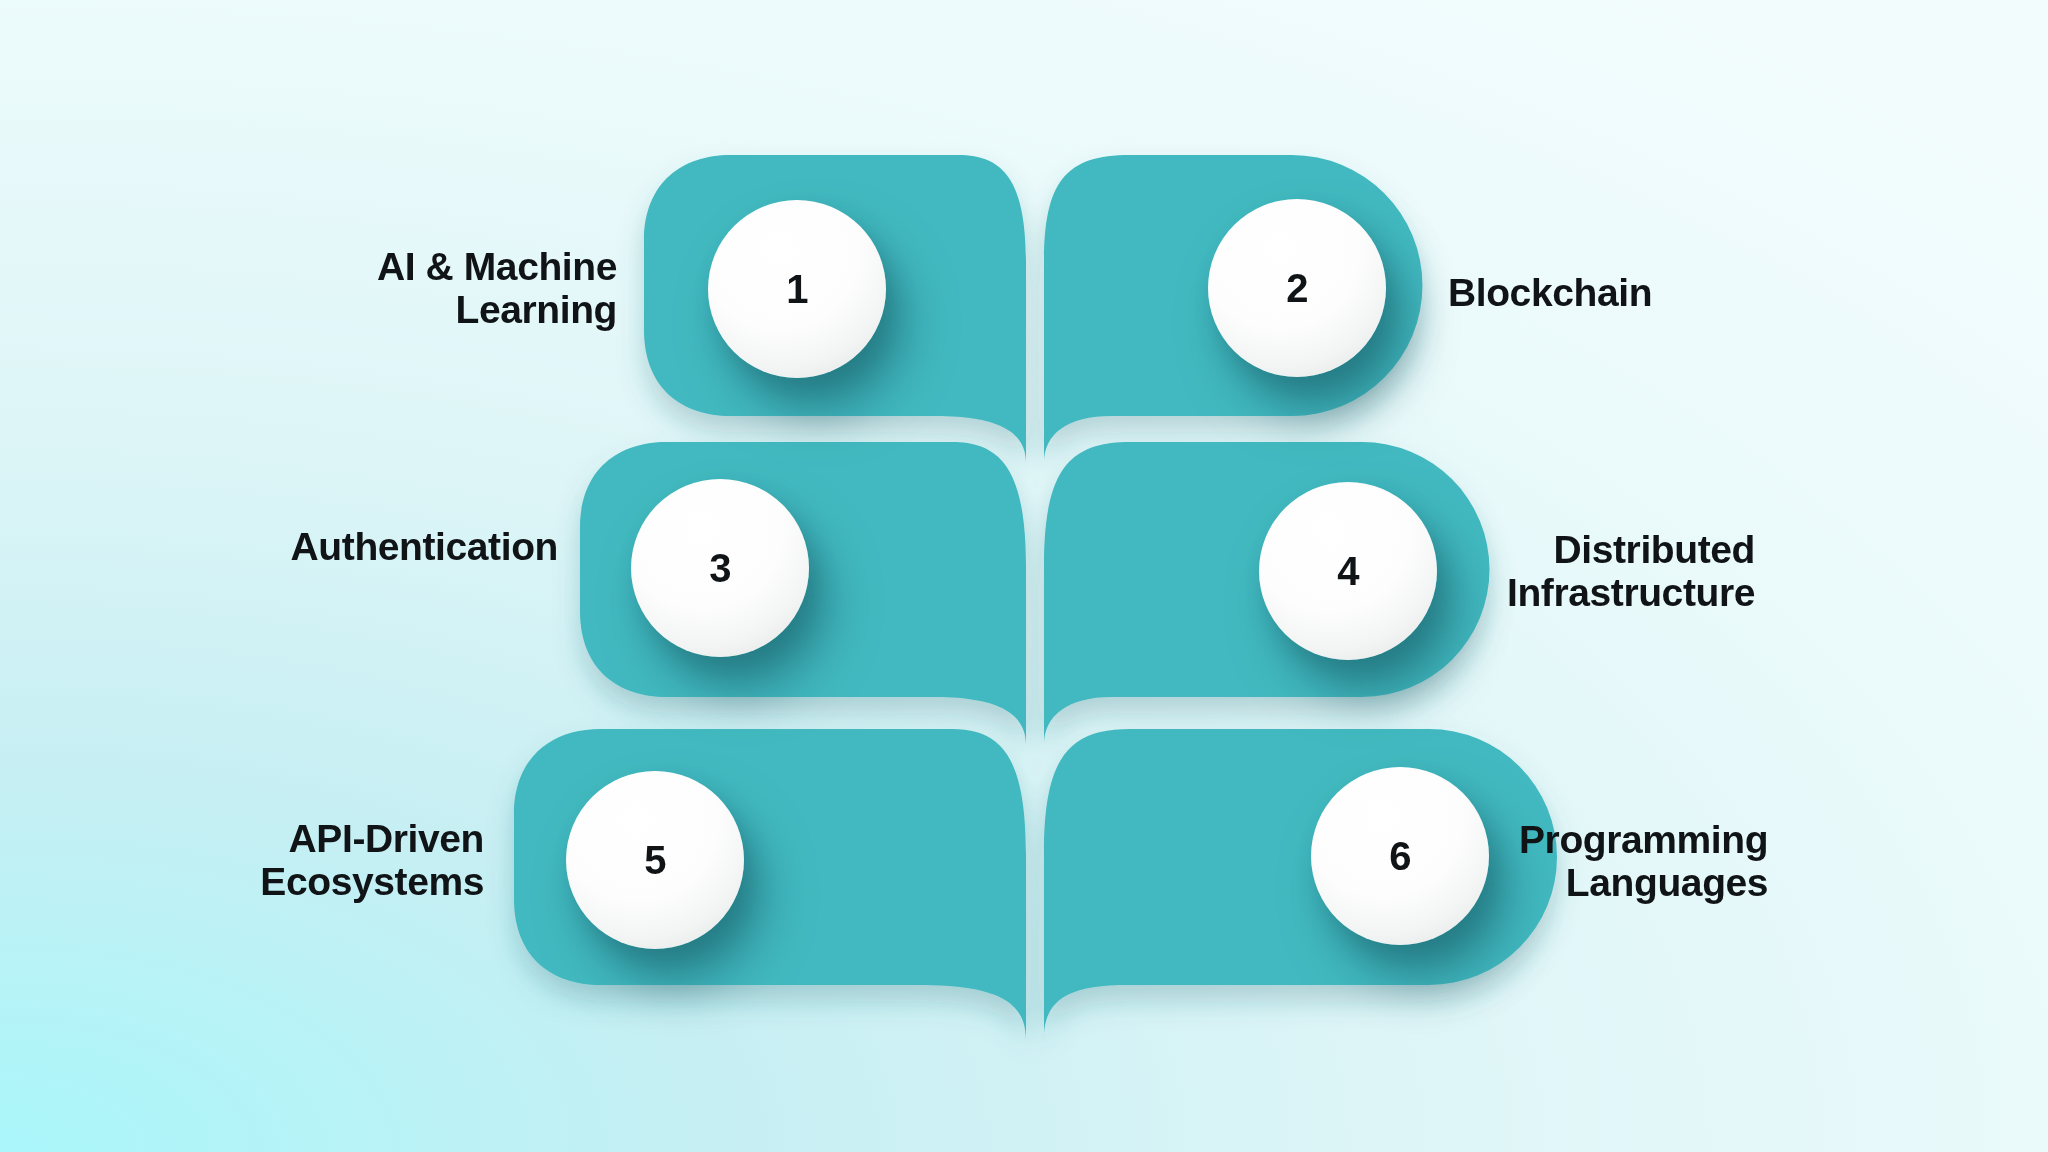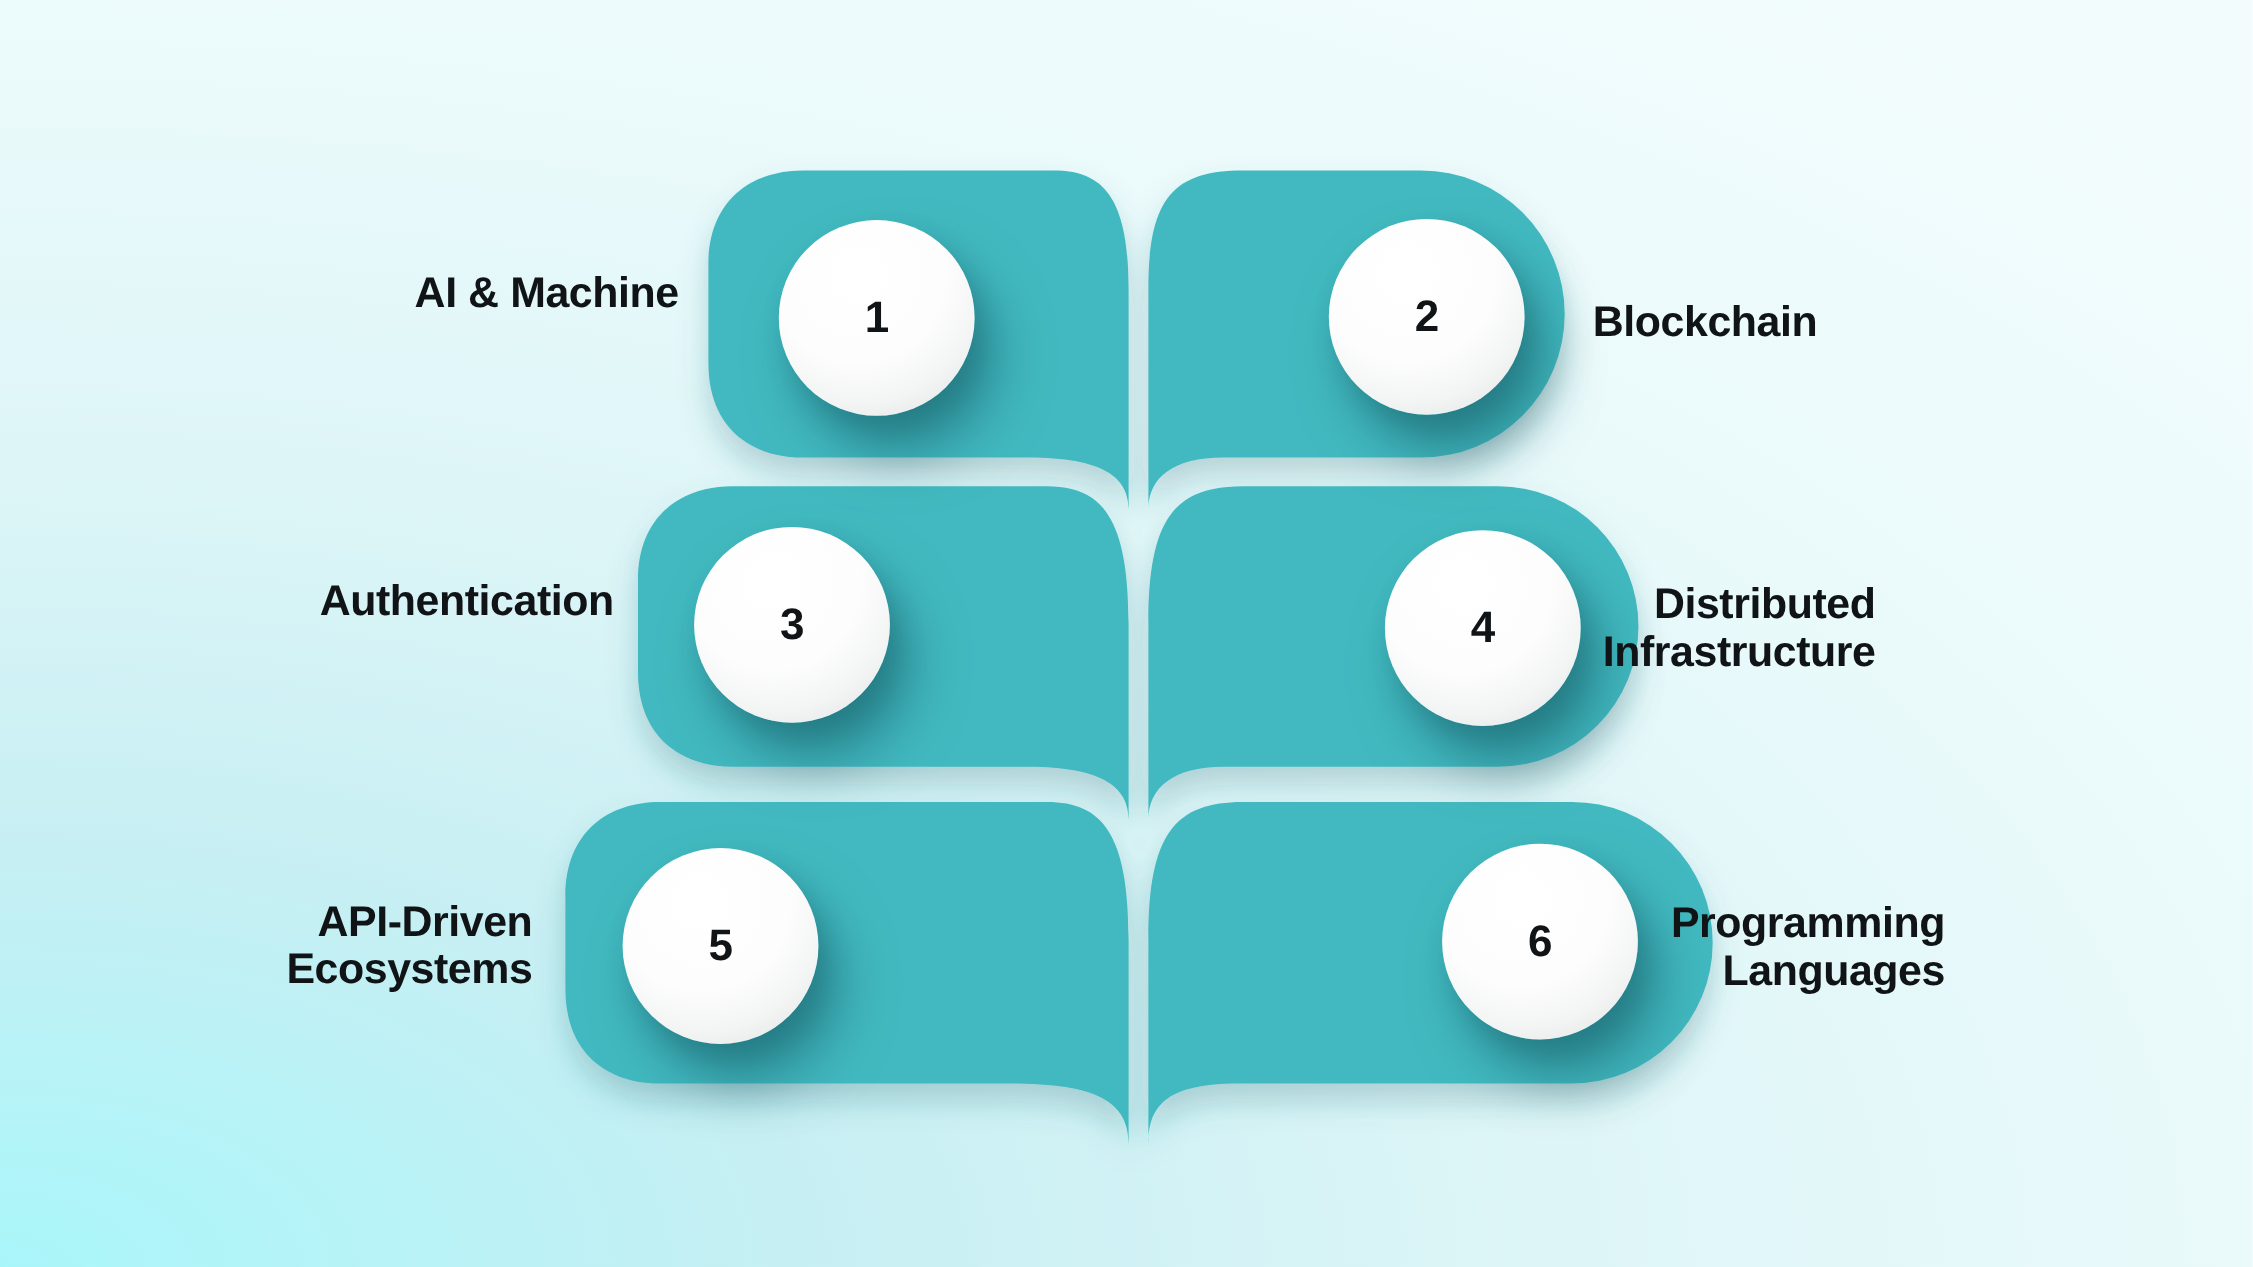--- a/index.html
+++ b/index.html
@@ -58,21 +58,21 @@
     font-weight: 700;
     color: var(--text, #101416);
     letter-spacing: -0.4px;
     white-space: nowrap;
   }
   .label.align-right { text-align: right; }
   .label.align-left  { text-align: right; }
   #label-1 { top: 245px; right: 1431px; margin-left: 24px; }
   #label-2 { top: 271px; left: 1448px; }
   #label-3 { top: 525px; right: 1490px; }
-  #label-4 { top: 528px; left: 1457px; }
+  #label-4 { top: 528px; left: 1507px; }
   #label-5 { top: 817px; right: 1564px; }
   #label-6 { top: 818px; left: 1519px; }
 
   #circle-1 { left: 708px;  top: 200px; }
   #circle-2 { left: 1208px; top: 199px; }
   #circle-3 { left: 631px;  top: 479px; }
   #circle-4 { left: 1259px; top: 482px; }
   #circle-5 { left: 566px;  top: 771px; }
   #circle-6 { left: 1311px; top: 767px; }
 </style>
@@ -111,20 +111,21 @@
   </div>
   <div class="step-circle" id="circle-5">
     <span class="step-number">5</span>
   </div>
   <div class="step-circle" id="circle-6">
     <span class="step-number">6</span>
   </div>
 
   <div class="label align-right" id="label-1">
     <div>AI &amp; Machine</div>
+    <div>Learning</div>
   </div>
   <div class="label align-left" id="label-2">
     <div>Blockchain</div>
     <div></div>
   </div>
   <div class="label align-right" id="label-3">
     <div>Authentication</div>
   </div>
   <div class="label align-left" id="label-4">
     <div>Distributed</div>

